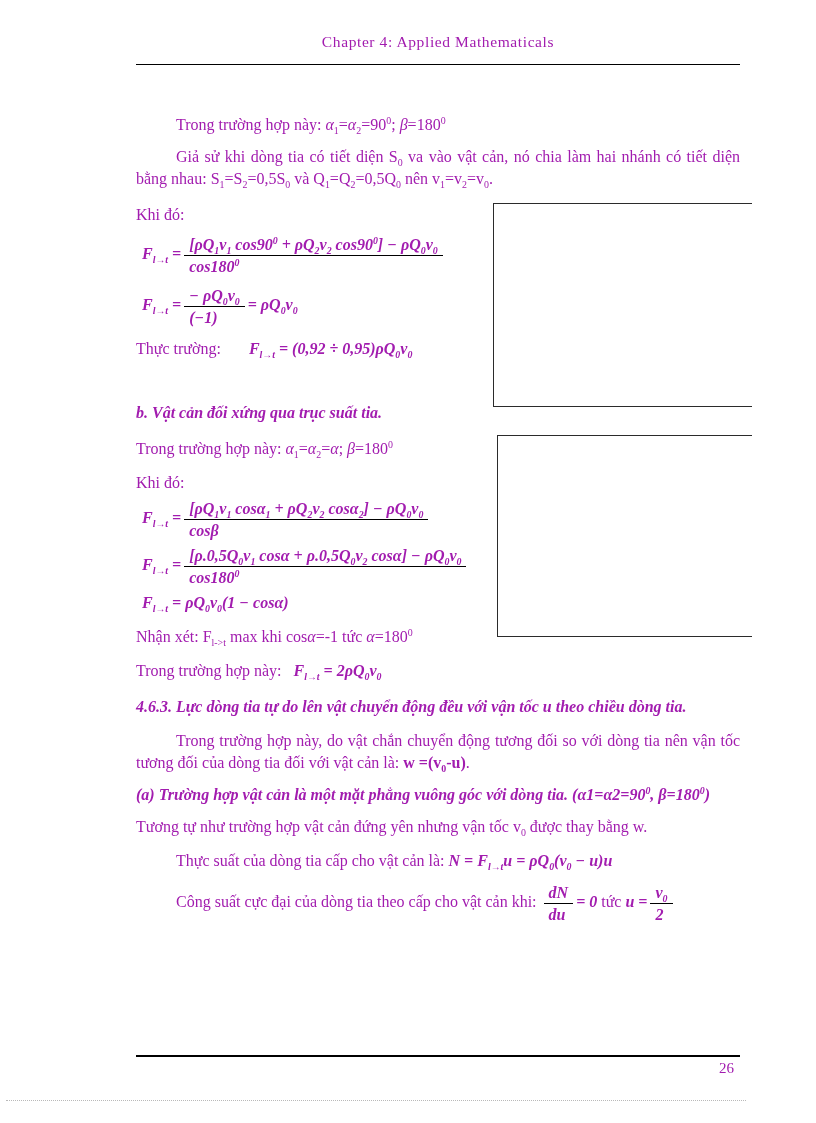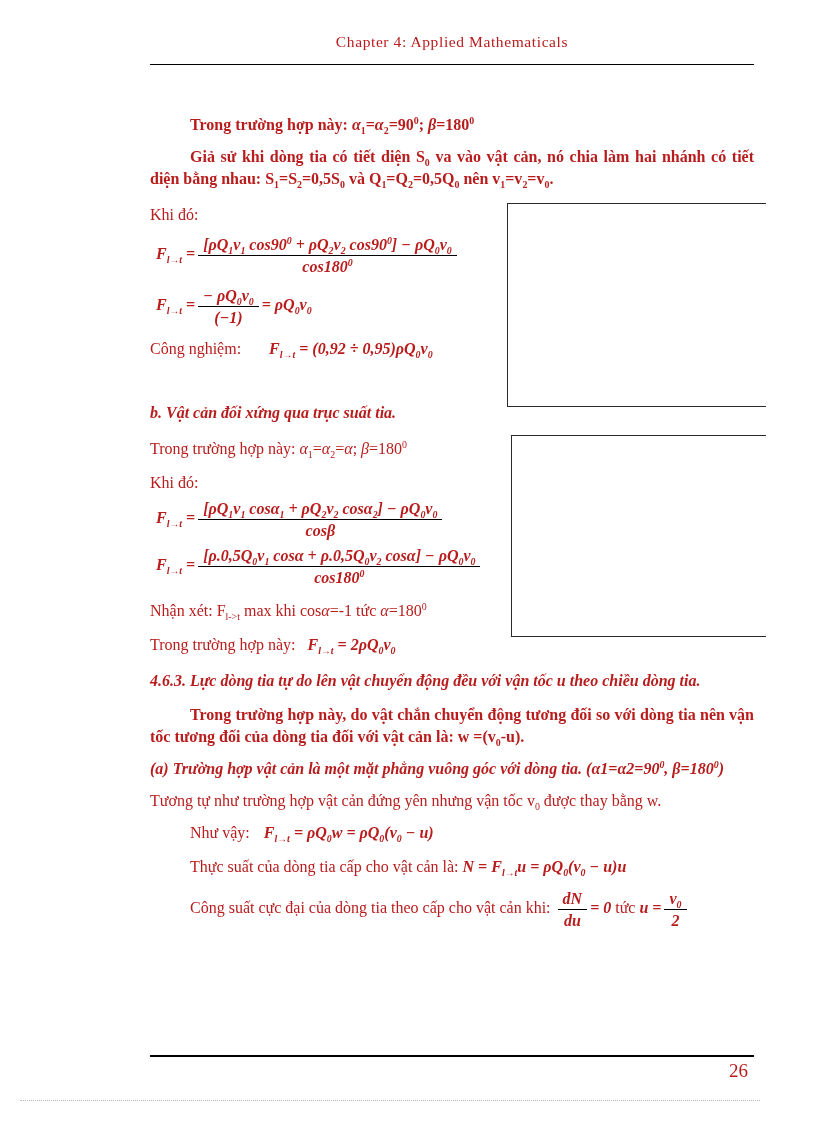--- a/index.html
+++ b/index.html
@@ -2,53 +2,52 @@
 <html><head>
 <meta charset="utf-8">
 <style>
   * { box-sizing: border-box; }
   html, body { margin: 0; padding: 0; background: #ffffff; }
   .page {
     position: relative;
     width: 752px; height: 1123px;
     background: #ffffff;
     font-family: "Liberation Serif", serif;
-    color: #b91c1c;
+    color: #a21caf;
     font-size: 16px;
     overflow: hidden;
-    margin-left: 14px;
   }
   .header-title {
     position: absolute; top: 33px; left: 136px; width: 604px;
     text-align: center; font-size: 15.5px; letter-spacing: .6px;
   }
   .header-rule {
     position: absolute; top: 64px; left: 136px; width: 604px;
     border-top: 1.5px solid #000;
   }
   .content { position: absolute; left: 136px; top: 100px; width: 604px; }
   .para, .line { margin: 0; line-height: 22px; }
-  .indent { text-indent: 40px; font-weight: bold; }
+  .indent { text-indent: 40px; }
   .justify { text-align: justify; }
   sub, sup { font-size: 0.62em; line-height: 0; }
   .bold-italic { font-weight: bold; font-style: italic; }
   .formula {
     font-weight: bold; font-style: italic;
     margin-left: 6px;
     line-height: 22px;
   }
   .formula-inline { font-weight: bold; font-style: italic; }
-  .frac { display: inline-block; vertical-align: middle; text-align: center; margin: 0 3px; }
+  .frac { display: inline-block; vertical-align: middle; text-align: left; margin: 0 3px; }
   .frac .num, .frac .den { display: block; padding: 0 5px; line-height: 21px; }
   .frac .den { border-top: 1.6px solid #000; }
   .figure-box { position: absolute; border: 1.5px solid #2b2b2b; background: #fff; }
   .box1 { left: 493px; top: 203px; width: 287px; height: 204px; }
   .box2 { left: 497px; top: 435px; width: 283px; height: 202px; }
   .footer-rule { position: absolute; left: 136px; top: 1055px; width: 604px; border-top: 2px solid #000; }
-  .page-number { position: absolute; left: 136px; top: 1060px; width: 598px; text-align: right; font-size: 19px; }
+  .page-number { position: absolute; left: 136px; top: 1060px; width: 598px; text-align: right; font-size: 15px; }
   .bottom-dotted { position: absolute; left: 6px; right: 6px; top: 1100px; border-top: 1px dotted #b9b9b9; }
 
   
   .mt4  { margin-top: 4px; }
   .mt8  { margin-top: 8px; }
   .mt10 { margin-top: 10px; }
   .mt12 { margin-top: 12px; }
   .mt14 { margin-top: 14px; }
   .mt42 { margin-top: 42px; }
   .ml12 { margin-left: 12px; font-style: italic; }
@@ -75,55 +74,53 @@
 
     <div class="formula mt8">
       <span class="flhs">F<sub>l→t</sub> =</span><span class="frac"><span class="num">[ρQ<sub>1</sub>v<sub>1</sub> cos90<sup>0</sup> + ρQ<sub>2</sub>v<sub>2</sub> cos90<sup>0</sup>] − ρQ<sub>0</sub>v<sub>0</sub></span><span class="den">cos180<sup>0</sup></span></span>
     </div>
 
     <div class="formula mt8">
       <span class="flhs">F<sub>l→t</sub> =</span><span class="frac"><span class="num">− ρQ<sub>0</sub>v<sub>0</sub></span><span class="den">(−1)</span></span><span>= ρQ<sub>0</sub>v<sub>0</sub></span>
     </div>
 
     <div class="line mt10">
-      <span>Công  nghiệm:</span><span class="formula-inline ml28">F<sub>l→t</sub> = (0,92 ÷ 0,95)ρQ<sub>0</sub>v<sub>0</sub></span>
+      <span>Thực  trường:</span><span class="formula-inline ml28">F<sub>l→t</sub> = (0,92 ÷ 0,95)ρQ<sub>0</sub>v<sub>0</sub></span>
     </div>
 
     <p class="para bold-italic mt42">b. Vật cản đối xứng qua trục suất tia.</p>
 
     <p class="para mt14">Trong trường hợp này: <i>α</i><sub>1</sub>=<i>α</i><sub>2</sub>=<i>α</i>; <i>β</i>=180<sup>0</sup></p>
 
     <p class="para mt12">Khi đó:</p>
 
     <div class="formula mt4">
       <span class="flhs">F<sub>l→t</sub> =</span><span class="frac"><span class="num">[ρQ<sub>1</sub>v<sub>1</sub> cosα<sub>1</sub> + ρQ<sub>2</sub>v<sub>2</sub> cosα<sub>2</sub>] − ρQ<sub>0</sub>v<sub>0</sub></span><span class="den">cosβ</span></span>
     </div>
 
     <div class="formula mt4">
       <span class="flhs">F<sub>l→t</sub> =</span><span class="frac"><span class="num">[ρ.0,5Q<sub>0</sub>v<sub>1</sub> cosα + ρ.0,5Q<sub>0</sub>v<sub>2</sub> cosα] − ρQ<sub>0</sub>v<sub>0</sub></span><span class="den">cos180<sup>0</sup></span></span>
     </div>
 
+    <div class="formula mt4">F<sub>l→t</sub> = ρQ<sub>0</sub>v<sub>0</sub>(1 − cosα)</div>
 
     <p class="para mt12">Nhận  xét: F<sub>l-&gt;t</sub> max khi cos<i>α</i>=-1 tức <i>α</i>=180<sup>0</sup></p>
 
     <div class="line mt12">
       <span>Trong trường hợp này:</span><span class="formula-inline ml12">F<sub>l→t</sub> = 2ρQ<sub>0</sub>v<sub>0</sub></span>
     </div>
 
     <p class="para bold-italic justify mt14">4.6.3. Lực dòng tia tự do lên vật chuyển động đều với vận tốc <i>u</i> theo chiều dòng tia.</p>
 
     <p class="para indent justify mt12">Trong trường hợp này, do vật chắn chuyển động tương đối so với dòng tia nên vận tốc tương đối của dòng tia đối với vật cản là: <b>w =(v<sub>0</sub>-u)</b>.</p>
 
     <p class="para bold-italic justify hang mt10">(a) Trường hợp vật cản là một mặt phẳng vuông góc với dòng tia. (<i>α</i>1=<i>α</i>2=90<sup>0</sup>, <i>β</i>=180<sup>0</sup>)</p>
 
     <p class="para mt10">Tương tự như trường hợp vật cản đứng yên nhưng vận tốc v<sub>0</sub> được thay bằng w.</p>
 
-    <div class="line ml40 mt10">
-      <span>Như vậy:</span><span class="formula-inline ml14">F<sub>l→t</sub> = ρQ<sub>0</sub>w = ρQ<sub>0</sub>(v<sub>0</sub> − u)</span>
-    </div>
 
     <div class="line ml40 mt12">
       <span>Thực suất của dòng tia cấp cho vật cản là:</span> <span class="formula-inline">N = F<sub>l→t</sub>u = ρQ<sub>0</sub>(v<sub>0</sub> − u)u</span>
     </div>
 
     <div class="line ml40 mt10">
       <span>Công suất cực đại của dòng tia theo cấp cho vật cản khi:</span>
       <span class="formula-inline"><span class="frac"><span class="num">dN</span><span class="den">du</span></span><span>= 0</span></span>
       <span>tức</span>
       <span class="formula-inline"><span>u =</span><span class="frac"><span class="num">v<sub>0</sub></span><span class="den">2</span></span></span>

